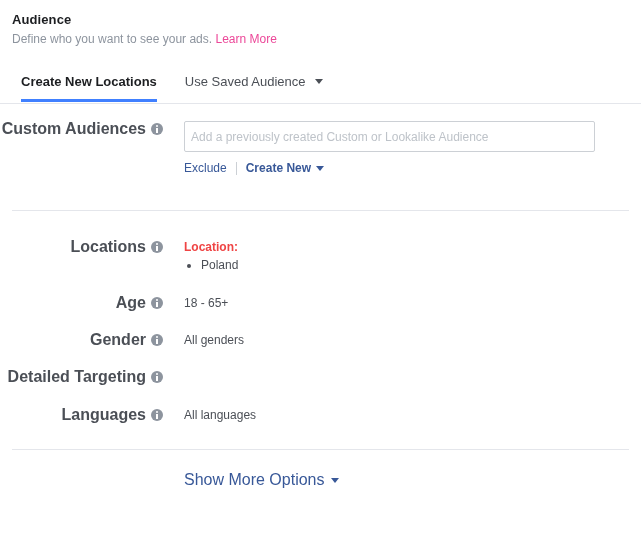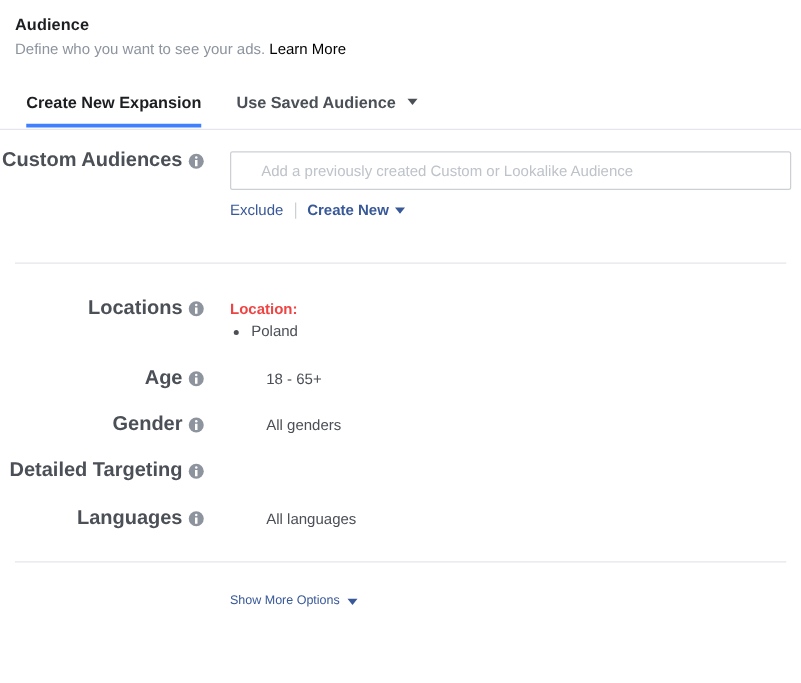--- a/index.html
+++ b/index.html
@@ -36,21 +36,21 @@
     line-height: 17px;
     letter-spacing: 0.1px;
   }
   .section-sub {
     margin-top: 3px;
     font-size: 12px;
     color: #8d949e;
     line-height: 16px;
   }
   .section-sub .learn-more {
-    color: #000000;
+    color: #ec4899;
     text-decoration: none;
     cursor: pointer;
     margin-top: 12px;
   }
 
   
   .tabs {
     margin-top: 26px;
     padding-left: 21px;
     height: 31px;
@@ -70,21 +70,21 @@
     background: none;
     border: none;
     font-family: inherit;
   }
   .tab.active {
     color: #1c1e21;
     font-weight: bold;
   }
   .tab.inactive {
     color: #4b4f56;
-    font-weight: bold;
+    font-weight: normal;
   }
   .tab.active::after {
     content: "";
     position: absolute;
     left: 0;
     right: 0;
     bottom: -1px;
     height: 3px;
     background: #4080ff;
   }
@@ -158,26 +158,26 @@
 
   
   .custom-audiences {
     margin-top: 17px;
   }
   .ca-field-col {
     padding-left: 21px;
     flex: 1;
   }
   .ca-input {
-    width: 449px;
+    width: 411px;
     height: 31px;
     box-sizing: border-box;
     border: 1px solid #ccd0d5;
     border-radius: 2px;
-    padding: 0 24px;
+    padding: 0 6px;
     font-family: inherit;
     font-size: 12px;
     color: #1c1e21;
     background: #ffffff;
     outline: none;
   }
   .ca-input::placeholder {
     color: #bec3c9;
   }
   .ca-links {
@@ -220,21 +220,21 @@
   .divider {
     height: 1px;
     background: #e4e6eb;
     margin: 0 12px;
   }
 
   
   .summary {
     padding-top: 28px;
   }
-  .summary .row + .row { margin-top: 18px; gap: 29px; }
+  .summary .row + .row { margin-top: 18px; }
 
   .value-strong {
     font-weight: bold;
     color: #ef4444;
     font-size: 12px;
     line-height: 16px;
   }
   ul.value-list {
     list-style: disc;
     margin: 2px 0 0 0;
@@ -253,21 +253,21 @@
 
   
   .footer {
     padding-top: 22px;
     padding-left: 184px;
   }
   .show-more {
     display: inline-flex;
     align-items: center;
     color: #385898;
-    font-size: 10px;
+    font-size: 16px;
     line-height: 16px;
     cursor: pointer;
   }
   .show-more .caret {
     display: inline-block;
     margin-left: 6px;
     width: 0;
     height: 0;
     border-left: 4px solid transparent;
     border-right: 4px solid transparent;
@@ -282,21 +282,21 @@
   <div class="section-header">
     <div class="section-title">Audience</div>
     <div class="section-sub">
       <span>Define who you want to see your ads.</span>
       <span class="learn-more">Learn More</span>
     </div>
   </div>
 
   <div class="tabs">
     <div class="tab active">
-      <span>Create New Expansion</span>
+      <span>Create New Locations</span>
     </div>
     <div class="tab inactive">
       <span>Use Saved Audience</span>
       <span class="caret"></span>
     </div>
   </div>
 
   <div class="row custom-audiences">
     <div class="row-label">
       <span>Custom Audiences</span>

